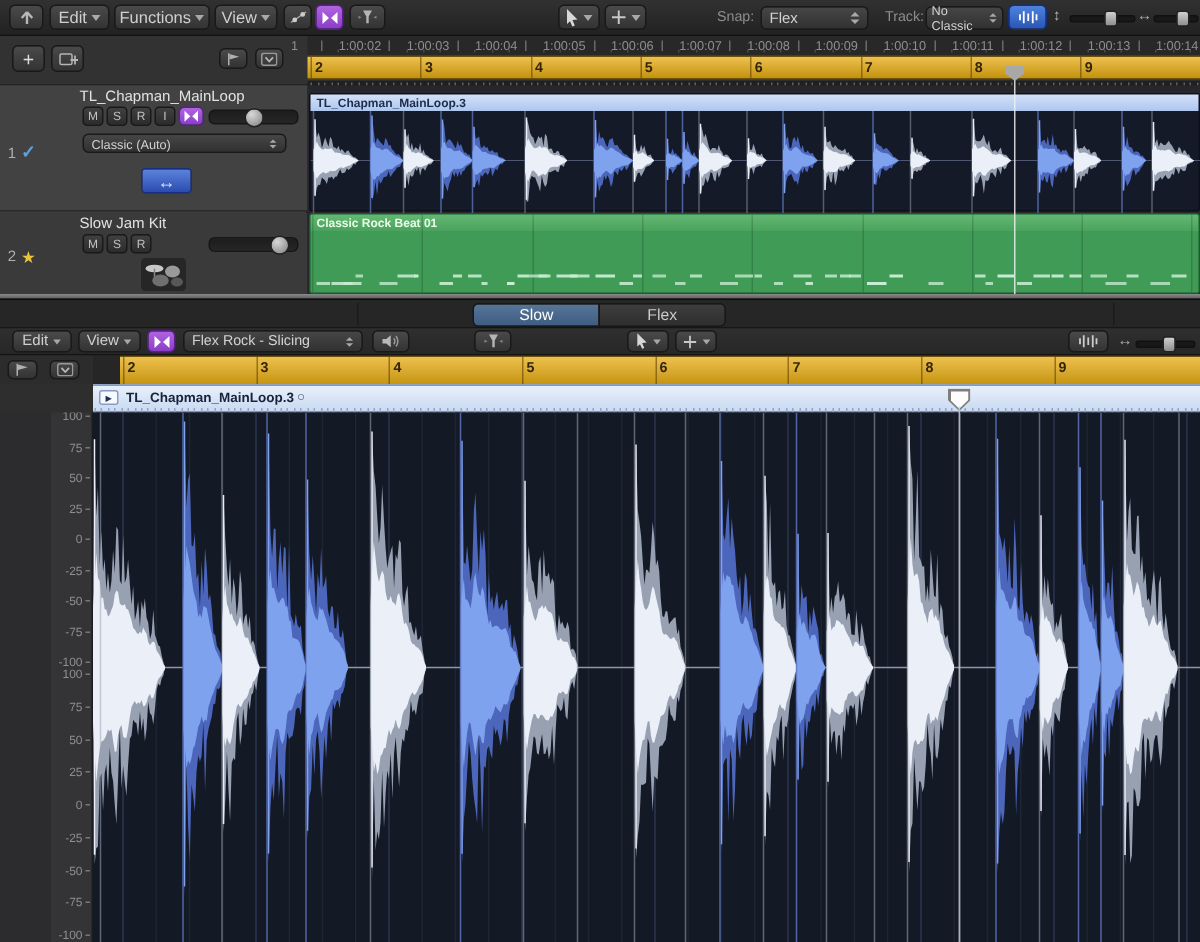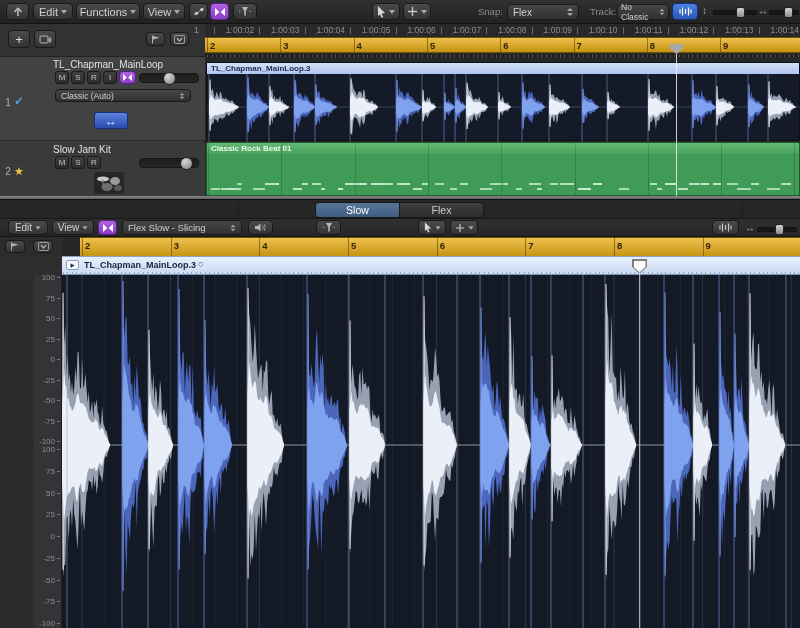--- a/index.html
+++ b/index.html
@@ -631,21 +631,21 @@
         <span class="caret" style="transform:scale(.85);"></span>
     </div>
     <div class="btn icon purple" style="left:98px;top:1px;width:19px;height:15px;">
       <span>
         <svg width="12" height="10" viewBox="0 0 12 10">
             <path d="M1 1 L5.3 5 L1 9 Z M11 1 L6.7 5 L11 9 Z" fill="#fff"></path>
           </svg>
       </span>
     </div>
     <div class="dd" style="left:122px;top:1px;width:120px;height:15px;font-size:9.5px;">
-      <span>Flex Slow - Slicing</span>
+      <span>Flex Rock - Slicing</span>
       <span class="updown" style="transform:scale(.8);">
           <i class="u"></i>
           <i class="d"></i>
         </span>
     </div>
     <div class="btn icon" style="left:248px;top:1px;width:25px;height:15px;">
       <span>
         <svg width="13" height="11" viewBox="0 0 13 11">
             <path d="M1 4 H3.5 L6.5 1.5 V9.5 L3.5 7 H1 Z" fill="#b8b8b8"></path>
             <path d="M8.5 3.5 Q10 5.5 8.5 7.5 M10 2 Q12.5 5.5 10 9" stroke="#9a9a9a" fill="none"></path>

